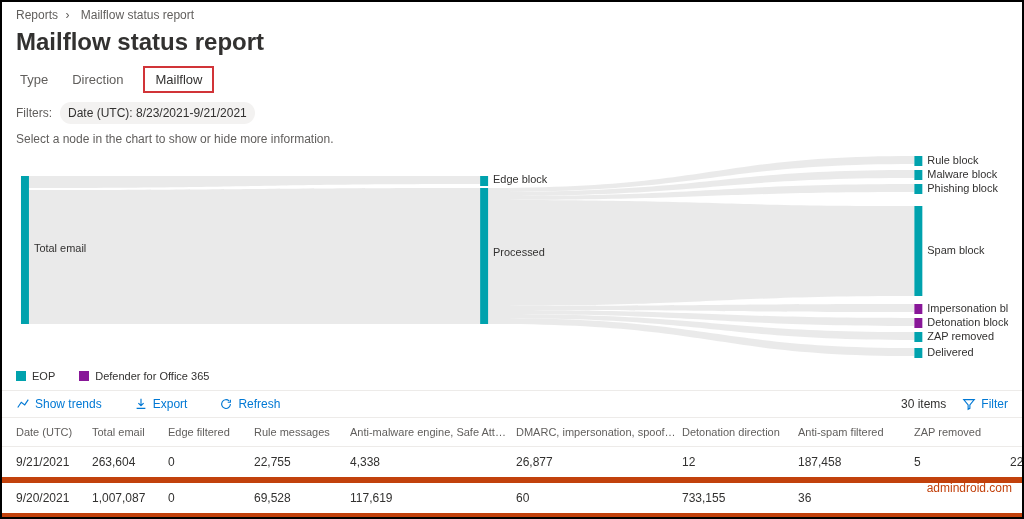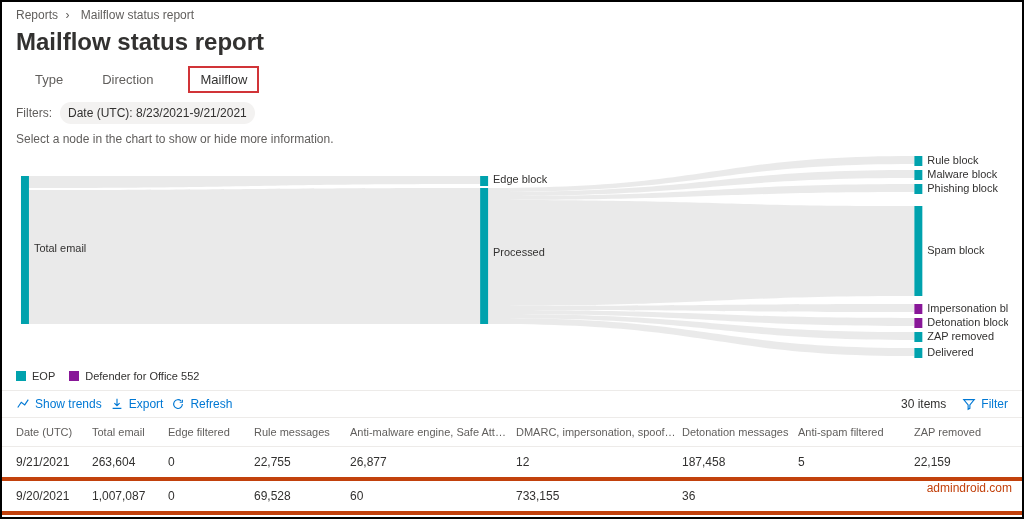--- a/index.html
+++ b/index.html
@@ -11,49 +11,49 @@
     width: 1024px;
     height: 519px;
     overflow: hidden;
     border: 2px solid #000;
     position: relative;
   }
   .breadcrumb { padding: 6px 14px 2px; font-size: 12px; color: #605e5c; }
   .breadcrumb span { margin: 0 4px; color: #605e5c; }
   h1.title { font-size: 24px; font-weight: 600; padding: 4px 14px 10px; }
   .tabs { display: flex; gap: 16px; padding: 0 14px; border-bottom: 1px solid transparent; }
-  .tab { padding: 6px 4px 6px; font-size: 13px; color: #605e5c; cursor: pointer; margin-left: 15px; }
+  .tab { padding: 6px 4px 6px; font-size: 13px; color: #605e5c; cursor: pointer; }
   .tab.active { color: #323130; border-bottom: 2px solid #0078d4; }
   .tab.highlight { border: 2px solid #d13438; padding: 4px 10px 4px; }
   .filters-row { display: flex; align-items: center; gap: 8px; padding: 8px 14px 4px; font-size: 12px; }
   .filters-label { color: #605e5c; }
   .filter-chip { background: #f3f2f1; padding: 4px 8px; border-radius: 11px; display: inline-flex; align-items: center; gap: 6px; font-size: 12px; color: #323130; }
   .filter-chip .x { cursor: pointer; color: #605e5c; font-size: 11px; }
   .hint { padding: 4px 14px 8px; font-size: 12px; color: #605e5c; }
   
   .chart { position: relative; height: 208px; margin: 2px 14px 4px; }
   .chart svg { position: absolute; inset: 0; width: 100%; height: 100%; }
   .node-rect { fill: #00a2ad; }
   .node-rect.purple { fill: #881798; }
   .node-label { font-size: 11px; fill: #323130; }
   .link { fill: #e8e8e8; opacity: 0.9; }
-  .legend-row { display: flex; gap: 14px; padding: 2px 14px 8px; font-size: 11px; align-items: center; }
+  .legend-row { display: flex; gap: 24px; padding: 2px 14px 8px; font-size: 11px; align-items: center; }
   .legend-item { display: inline-flex; align-items: center; gap: 6px; }
   .swatch { width: 10px; height: 10px; display: inline-block; }
   
   .actions { display: flex; align-items: center; justify-content: space-between; padding: 6px 14px; border-top: 1px solid #edebe9; border-bottom: 1px solid #edebe9; font-size: 12px; }
-  .actions-left { display: flex; gap: 8px; }
+  .actions-left { display: flex; gap: 32px; }
   .action-btn { display: inline-flex; align-items: center; gap: 5px; color: #0078d4; cursor: pointer; }
   .actions-right { display: flex; gap: 16px; align-items: center; color: #323130; }
   
   .table { width: 100%; font-size: 12px; }
   .thead, .trow { display: grid; grid-template-columns: 70px 70px 80px 90px 160px 160px 110px 110px 90px 1fr; gap: 6px; padding: 8px 14px; align-items: center; }
   .thead { color: #605e5c; border-bottom: 1px solid #edebe9; font-size: 11px; white-space: nowrap; overflow: hidden; }
   .thead > div { overflow: hidden; text-overflow: ellipsis; }
-  .trow { border-bottom: 4px solid #c2410c; }
+  .trow { border-bottom: 6px solid #c2410c; }
   .watermark { position: absolute; right: 10px; bottom: 22px; font-size: 12px; color: #c2410c; pointer-events: none; }
   .icon-svg { width: 14px; height: 14px; stroke: #0078d4; fill: none; stroke-width: 1.3; }
 </style>
 </head>
 <body>
 
 <div class="breadcrumb">
   <a style="color:#605e5c;text-decoration:none;cursor:pointer;">Reports</a>
   <span>›</span>
   <span>Mailflow status report</span>
@@ -117,21 +117,21 @@
   </svg>
 </div>
 
 <div class="legend-row">
   <span class="legend-item">
     <span class="swatch" style="background:#00a2ad"></span>
     <span>EOP</span>
   </span>
   <span class="legend-item">
     <span class="swatch" style="background:#881798"></span>
-    <span>Defender for Office 552</span>
+    <span>Defender for Office 365</span>
   </span>
 </div>
 
 <div class="actions">
   <div class="actions-left">
     <span class="action-btn">
       <svg class="icon-svg" viewBox="0 0 16 16">
           <polyline points="2,12 6,6 10,9 14,3"></polyline>
         </svg>
       <span>Show trends</span>
@@ -161,41 +161,43 @@
 </div>
 
 <div class="table">
   <div class="thead">
     <div>Date (UTC)</div>
     <div>Total email</div>
     <div>Edge filtered</div>
     <div>Rule messages</div>
     <div>Anti-malware engine, Safe Attachme...</div>
     <div>DMARC, impersonation, spoof, phish...</div>
-    <div>Detonation messages</div>
+    <div>Detonation direction</div>
     <div>Anti-spam filtered</div>
     <div>ZAP removed</div>
     <div>Messages where no threats ...</div>
   </div>
   <div class="trow">
     <div>9/21/2021</div>
     <div>263,604</div>
     <div>0</div>
     <div>22,755</div>
+    <div>4,338</div>
     <div>26,877</div>
     <div>12</div>
     <div>187,458</div>
     <div>5</div>
     <div>22,159</div>
   </div>
   <div class="trow">
     <div>9/20/2021</div>
     <div>1,007,087</div>
     <div>0</div>
     <div>69,528</div>
+    <div>117,619</div>
     <div>60</div>
     <div>733,155</div>
     <div>36</div>
     <div></div>
   </div>
 </div>
 
 <div class="watermark">admindroid.com</div>
 
 </body></html>

